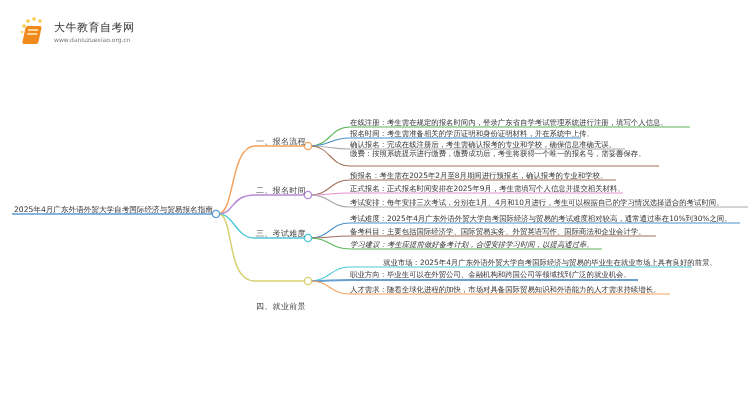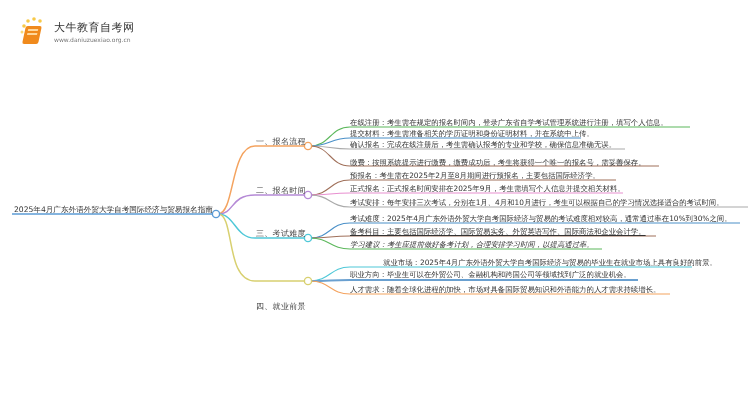--- a/index.html
+++ b/index.html
@@ -65,27 +65,27 @@
 </svg>
 
 <div class="root">2025年4月广东外语外贸大学自考国际经济与贸易报名指南</div>
 
 <div class="branch" style="left:256px;top:136px;">一、报名流程</div>
 <div class="branch" style="left:256px;top:185px;font-family:Liberation Mono, monospace;">二、报名时间</div>
 <div class="branch" style="left:256px;top:228px;">三、考试难度</div>
 <div class="branch" style="left:256px;top:286px;margin-top:15px;">四、就业前景</div>
 
 <div class="t" style="left:350px;top:118px;">在线注册：考生需在规定的报名时间内，登录广东省自学考试管理系统进行注册，填写个人信息。</div>
-<div class="t" style="left:350px;top:129px;">提交材料：考生需准备相关的学历证明和身份证明材料，并在系统中上传。</div>
+<div class="t" style="left:350px;top:129px;">报名时间：考生需准备相关的学历证明和身份证明材料，并在系统中上传。</div>
 <div class="t" style="left:350px;top:140px;">确认报名：完成在线注册后，考生需确认报考的专业和学校，确保信息准确无误。</div>
-<div class="t" style="left:350px;top:158px;">缴费：按照系统提示进行缴费，缴费成功后，考生将获得一个唯一的报名号，需妥善保存。</div>
+<div class="t" style="left:350px;top:149px;">缴费：按照系统提示进行缴费，缴费成功后，考生将获得一个唯一的报名号，需妥善保存。</div>
 
-<div class="t" style="left:350px;top:171px;">预报名：考生需在2025年2月至8月期间进行预报名，主要包括国际经济学。</div>
+<div class="t" style="left:350px;top:171px;">预报名：考生需在2025年2月至8月期间进行预报名，确认报考的专业和学校。</div>
 <div class="t" style="left:350px;top:184px;">正式报名：正式报名时间安排在2025年9月，考生需填写个人信息并提交相关材料。</div>
 <div class="t" style="left:350px;top:198px;">考试安排：每年安排三次考试，分别在1月、4月和10月进行，考生可以根据自己的学习情况选择适合的考试时间。</div>
 
 <div class="t" style="left:350px;top:214px;">考试难度：2025年4月广东外语外贸大学自考国际经济与贸易的考试难度相对较高，通常通过率在10%到30%之间。</div>
-<div class="t" style="left:350px;top:227px;text-decoration:underline;">备考科目：主要包括国际经济学、国际贸易实务、外贸英语写作、国际商法和企业会计学。</div>
+<div class="t" style="left:350px;top:227px;">备考科目：主要包括国际经济学、国际贸易实务、外贸英语写作、国际商法和企业会计学。</div>
 <div class="t" style="left:350px;top:240px;font-style:italic;">学习建议：考生应提前做好备考计划，合理安排学习时间，以提高通过率。</div>
 
 <div class="t" style="left:350px;top:258px;margin-left:33px;">就业市场：2025年4月广东外语外贸大学自考国际经济与贸易的毕业生在就业市场上具有良好的前景。</div>
 <div class="t" style="left:350px;top:270px;">职业方向：毕业生可以在外贸公司、金融机构和跨国公司等领域找到广泛的就业机会。</div>
 <div class="t" style="left:350px;top:285px;">人才需求：随着全球化进程的加快，市场对具备国际贸易知识和外语能力的人才需求持续增长。</div>
 
 </body></html>

